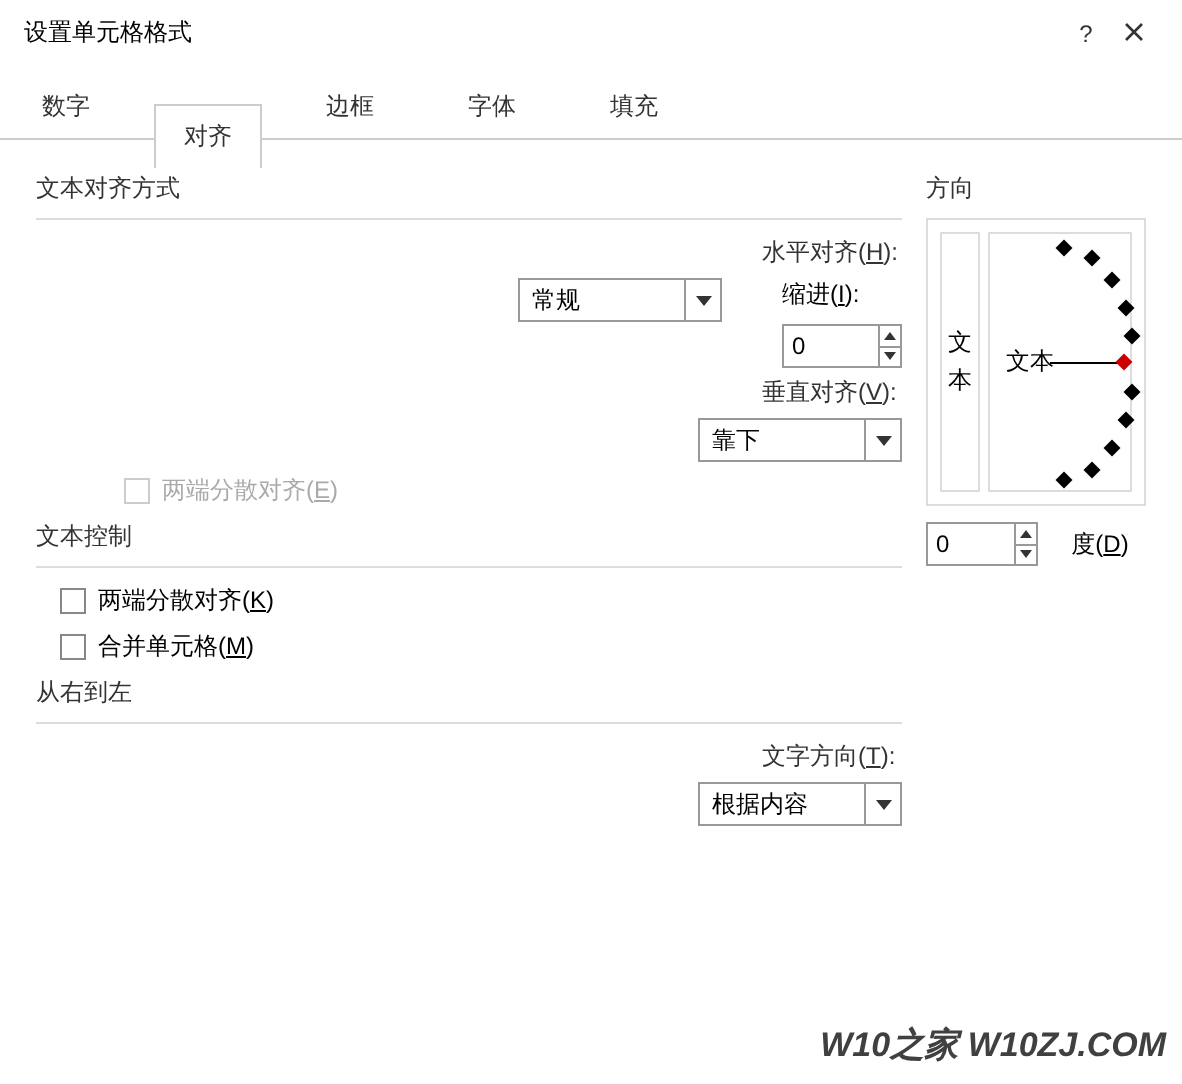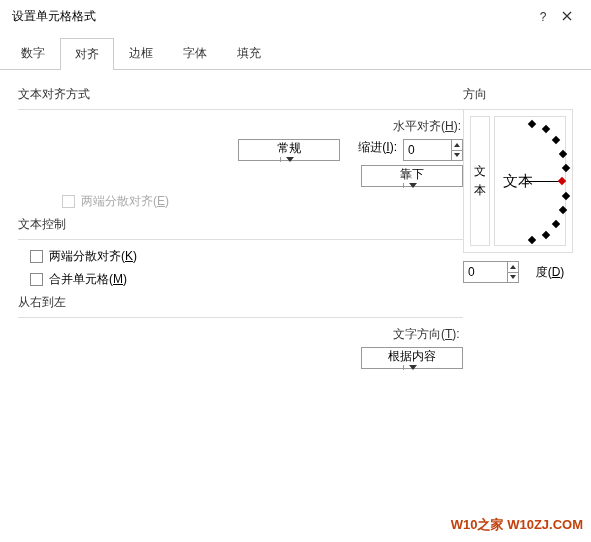--- a/index.html
+++ b/index.html
@@ -1,57 +1,57 @@
 <!DOCTYPE html>
 <html><head>
 <meta charset="utf-8">
 <style>
 * { box-sizing: border-box; font-family: "Microsoft YaHei", "SimSun", sans-serif; font-size: 12px; }
 body { margin: 0; width: 591px; height: 542px; background: #fff; color: #000; position: relative; }
 .titlebar { display: flex; align-items: center; padding: 8px 12px; }
 .titlebar .title { flex: 1; }
 .titlebar .help, .titlebar .close { width: 24px; text-align: center; color: #333; }
 .titlebar .close svg { width: 10px; height: 10px; }
-.tabs { display: flex; border-bottom: 1px solid #ccc; padding: 0 6px; margin-top: 4px; }
+.tabs { display: flex; border-bottom: 1px solid #ccc; padding: 0 6px; margin-top: 4px; gap: 17px; }
 .tab { padding: 7px 14px; border: 1px solid transparent; border-bottom: none; color: #333; cursor: pointer; position: relative; }
-.tab.active { border-color: #ccc; background: #fff; top: 1px; font-family: Liberation Mono, monospace; }
-.content { padding: 12px 18px; display: flex; }
+.tab.active { border-color: #ccc; background: #fff; top: 15px; font-family: Liberation Mono, monospace; }
+.content { padding: 12px 18px; display: flex; gap: 12px; }
 .leftcol { flex: 1; }
 .section-title { color: #333; margin: 4px 0 6px 0; }
 .divider { border: none; border-top: 1px solid #ddd; margin: 4px 0 8px 0; }
 .row { display: flex; align-items: center; gap: 10px; margin: 4px 0 4px 12px; justify-content: flex-end; }
 .label { min-width: 70px; color: #333; }
 .select { display: flex; align-items: center; border: 1px solid #999; background: #fff; height: 22px; width: 102px; }
 .select .val { flex: 1; padding: 0 6px; }
 .select .arrow { width: 18px; height: 100%; border-left: 1px solid #999; display: flex; align-items: center; justify-content: center; }
 .select .arrow svg { width: 8px; height: 5px; }
-.select.sm { width: 102px; flex-direction: column; }
-.indent-wrap { display: flex; gap: 6px; margin-left: 8px; }
+.select.sm { width: 102px; }
+.indent-wrap { display: flex; flex-direction: column; gap: 6px; margin-left: 20px; }
 .spinner { display: flex; width: 60px; height: 22px; border: 1px solid #999; }
 .spinner input { border: none; width: 100%; padding: 0 4px; outline: none; }
 .spinbtns { width: 14px; border-left: 1px solid #999; display: flex; flex-direction: column; }
 .spinbtns div { flex: 1; display: flex; align-items: center; justify-content: center; }
 .spinbtns div:first-child { border-bottom: 1px solid #999; }
 .spinbtns svg { width: 6px; height: 4px; }
 .chk { display: flex; align-items: center; gap: 6px; margin: 6px 0 6px 12px; }
 .chk .box { width: 13px; height: 13px; border: 1px solid #888; }
 .chk.disabled { color: #aaa; margin-left: 44px; }
 .chk.disabled .box { border-color: #ccc; }
 .rightcol { width: 110px; }
 .orient-box { border: 1px solid #ddd; padding: 6px; display: flex; gap: 4px; }
 .vert-text { width: 20px; border: 1px solid #ddd; display: flex; flex-direction: column; align-items: center; justify-content: center; gap: 2px; padding: 4px 0; }
 .dial { flex: 1; height: 130px; border: 1px solid #ddd; position: relative; }
-.dial-label { position: absolute; left: 8px; top: 50%; transform: translateY(-50%); font-size: 15px; }
+.dial-label { position: absolute; left: 8px; top: 50%; transform: translateY(-50%); font-size: 12px; }
 .dial-line { position: absolute; left: 30px; top: 50%; width: 36px; height: 1px; background: #000; }
 .dial-end { position: absolute; width: 6px; height: 6px; background: #c00; transform: rotate(45deg); left: 64px; top: calc(50% - 3px); }
 .diamond { position: absolute; width: 6px; height: 6px; background: #000; transform: rotate(45deg); }
 .deg-row { display: flex; align-items: center; gap: 4px; margin-top: 8px; }
 .deg-row .spinner { width: 56px; }
 .deg-label { flex: 1; text-align: center; padding-left: 4px; }
-.watermark { position: absolute; right: 8px; bottom: 8px; color: #c2410c; font-family: Arial, sans-serif; font-size: 13px; font-weight: bold; }
+.watermark { position: absolute; right: 8px; bottom: 8px; color: #404040; font-family: Arial, sans-serif; font-size: 17px; font-style: italic; font-weight: bold; }
 u { text-decoration: underline; }
 </style>
 </head>
 <body>
 
 <div class="titlebar">
   <span class="title">设置单元格格式</span>
   <span class="help">?</span>
   <span class="close">
     <svg viewBox="0 0 10 10">
@@ -99,20 +99,23 @@
                 <svg viewBox="0 0 6 4">
                   <path d="M0 0 L3 4 L6 0 Z" fill="#333"></path>
                 </svg>
               </div>
           </div>
         </div>
       </div>
     </div>
 
     <div class="row">
+      <span class="label"><span>垂直对齐(</span><u>V</u><span>):</span></span>
+    </div>
+    <div class="row">
       <div class="select sm">
         <span class="val">靠下</span>
         <span class="arrow">
             <svg viewBox="0 0 8 5">
               <path d="M0 0 L4 5 L8 0 Z" fill="#333"></path>
             </svg>
           </span>
       </div>
     </div>
 

